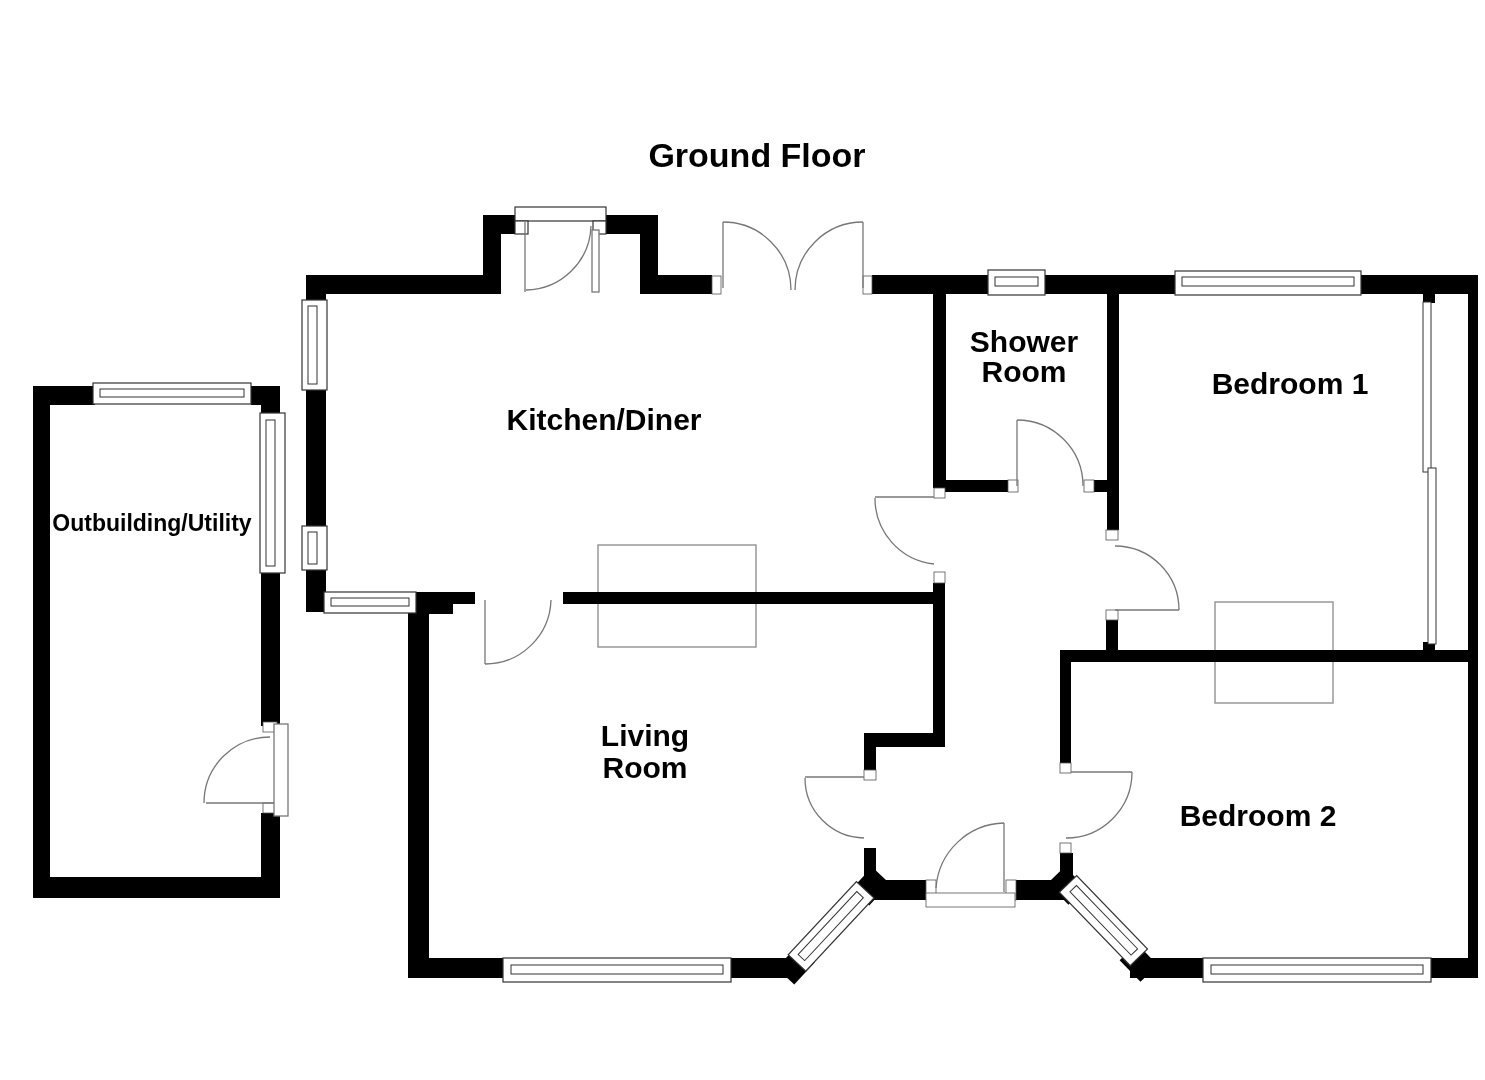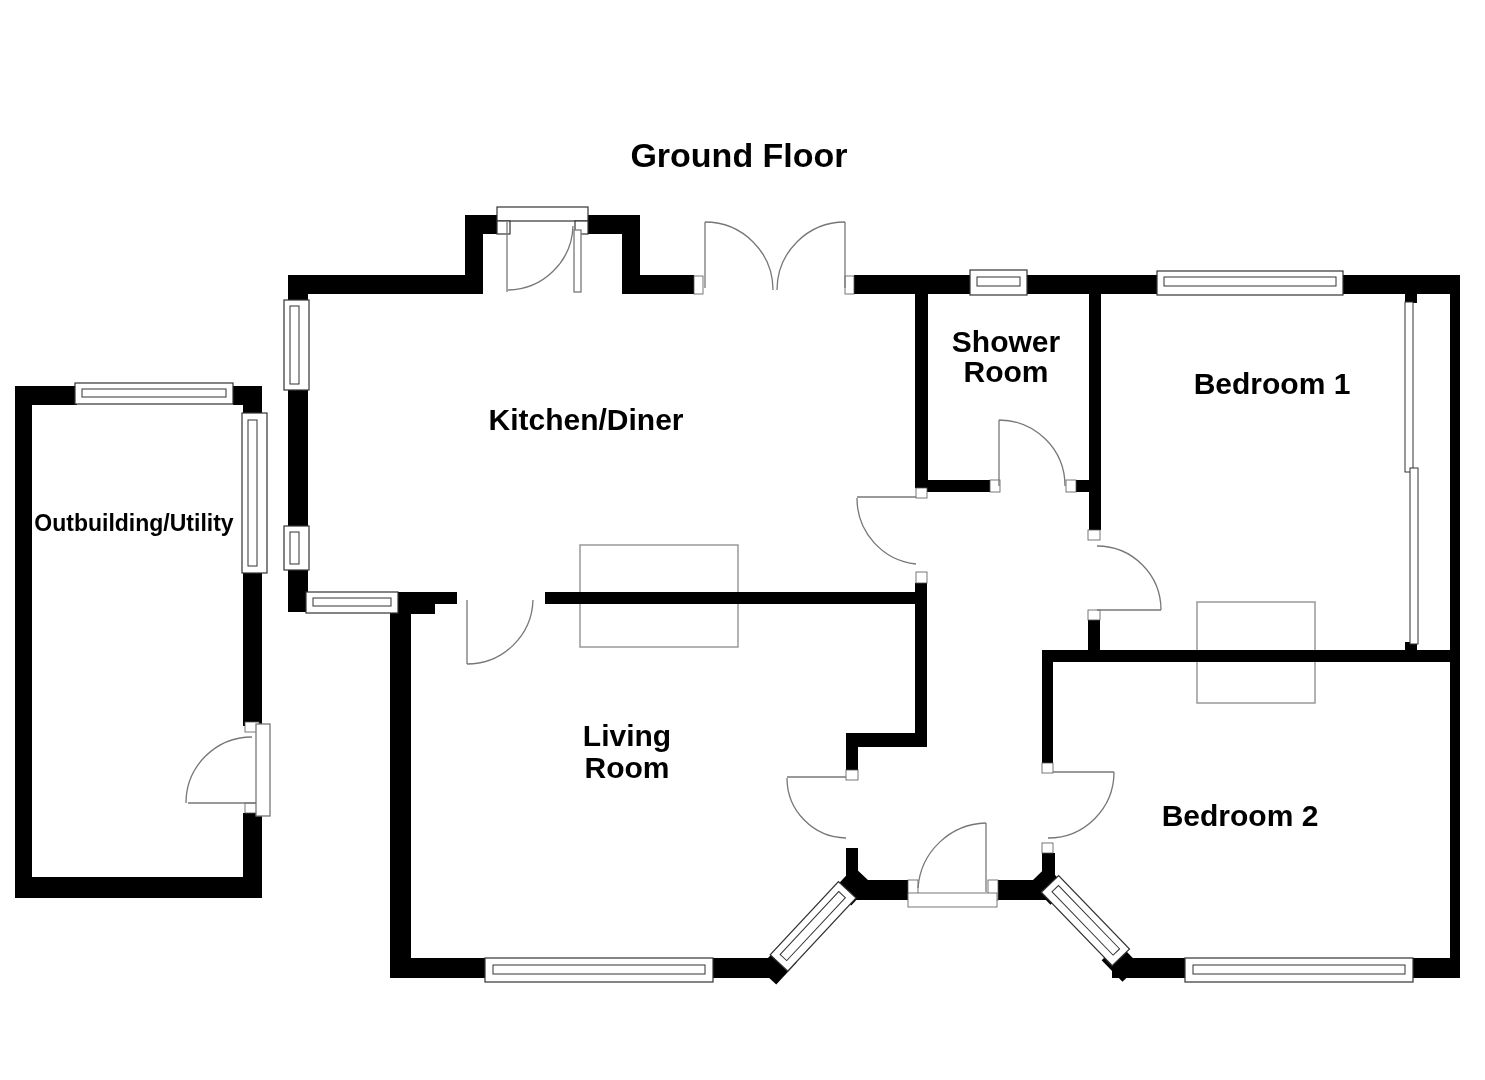--- a/index.html
+++ b/index.html
@@ -1,17 +1,17 @@
 <!DOCTYPE html>
 <html><head>
 <meta charset="utf-8">
 <style>
   html,body{margin:0;padding:0;background:#ffffff;}
   .stage{position:relative;width:1460px;height:1080px;background:#fff;overflow:hidden;
-         font-family:"Liberation Sans", sans-serif;}
+         font-family:"Liberation Sans", sans-serif;margin-left:18px;}
   svg{position:absolute;left:0;top:0;}
   text{font-family:"Liberation Sans", sans-serif;font-weight:bold;fill:#000;}
   .t-title{font-size:34px;}
   .t-room{font-size:30px;}
   .t-small{font-size:23px;}
 </style>
 </head>
 <body>
 
 <div class="stage">

